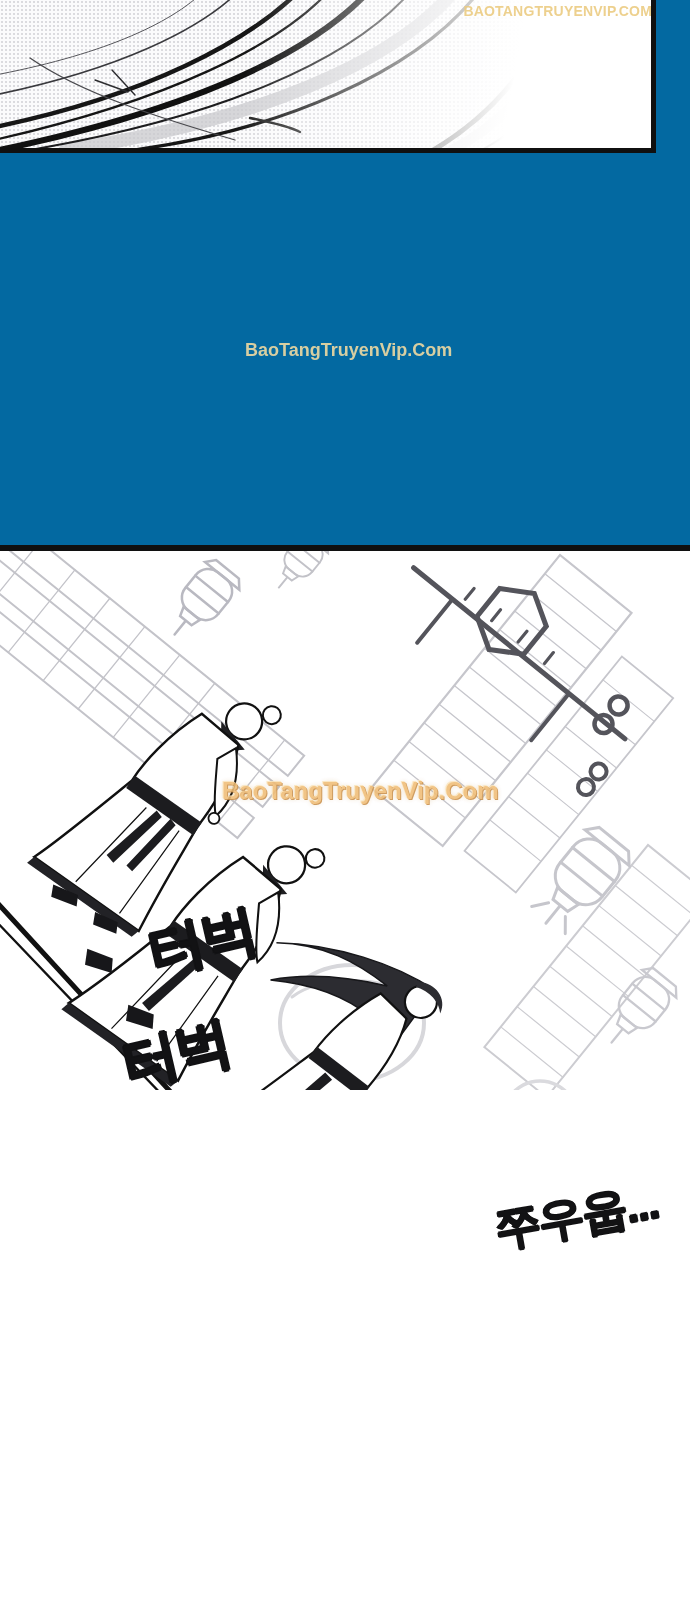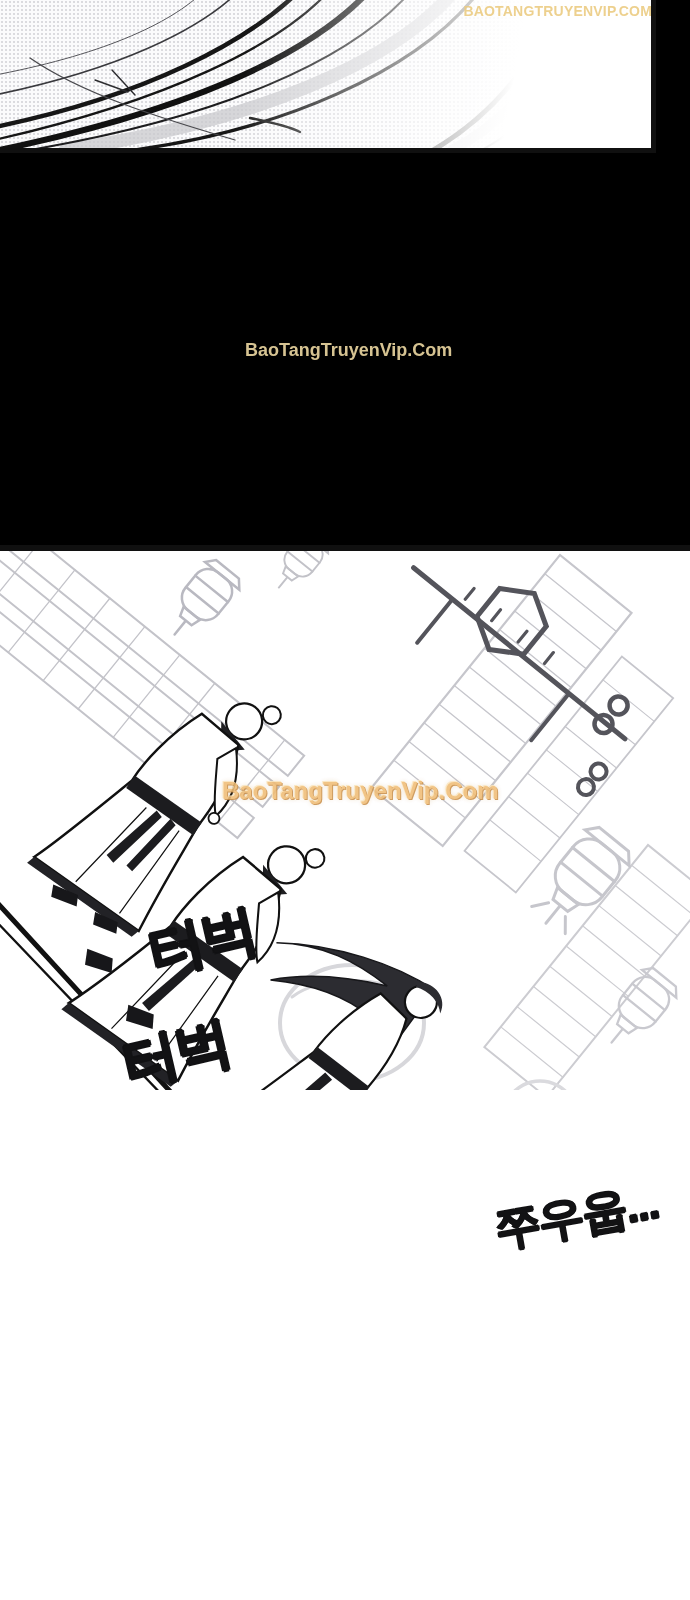--- a/index.html
+++ b/index.html
@@ -1,18 +1,18 @@
 <!DOCTYPE html>
 <html><head>
 <meta charset="utf-8">
 <style>
   html,body{margin:0;padding:0;background:#ffffff;}
   .page{
     position:relative;width:690px;height:1580px;overflow:hidden;
-    background:#000000;font-family:"Liberation Sans",sans-serif;
+    background:#0369a1;font-family:"Liberation Sans",sans-serif;
   }
   
   .top-panel{
     position:absolute;left:0;top:0;width:651px;height:148px;
     border-right:5px solid #101010;border-bottom:5px solid #101010;
     background-color:#fbfbfc;
     background-image:radial-gradient(#dadade 0.7px, rgba(255,255,255,0) 0.9px);
     background-size:4px 4px;
     overflow:hidden;
   }

